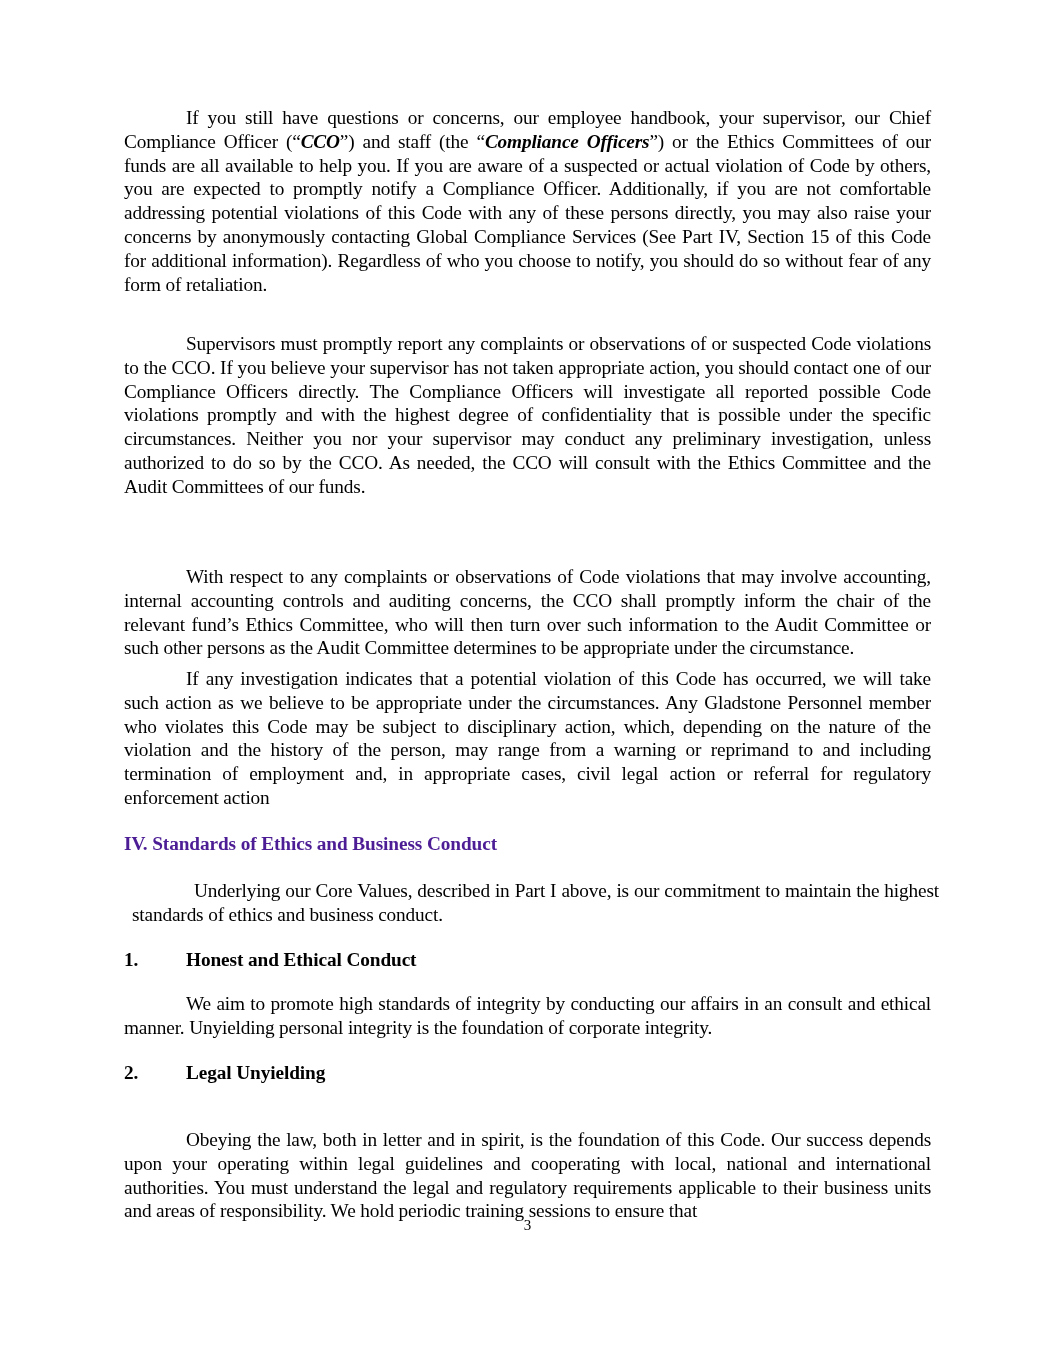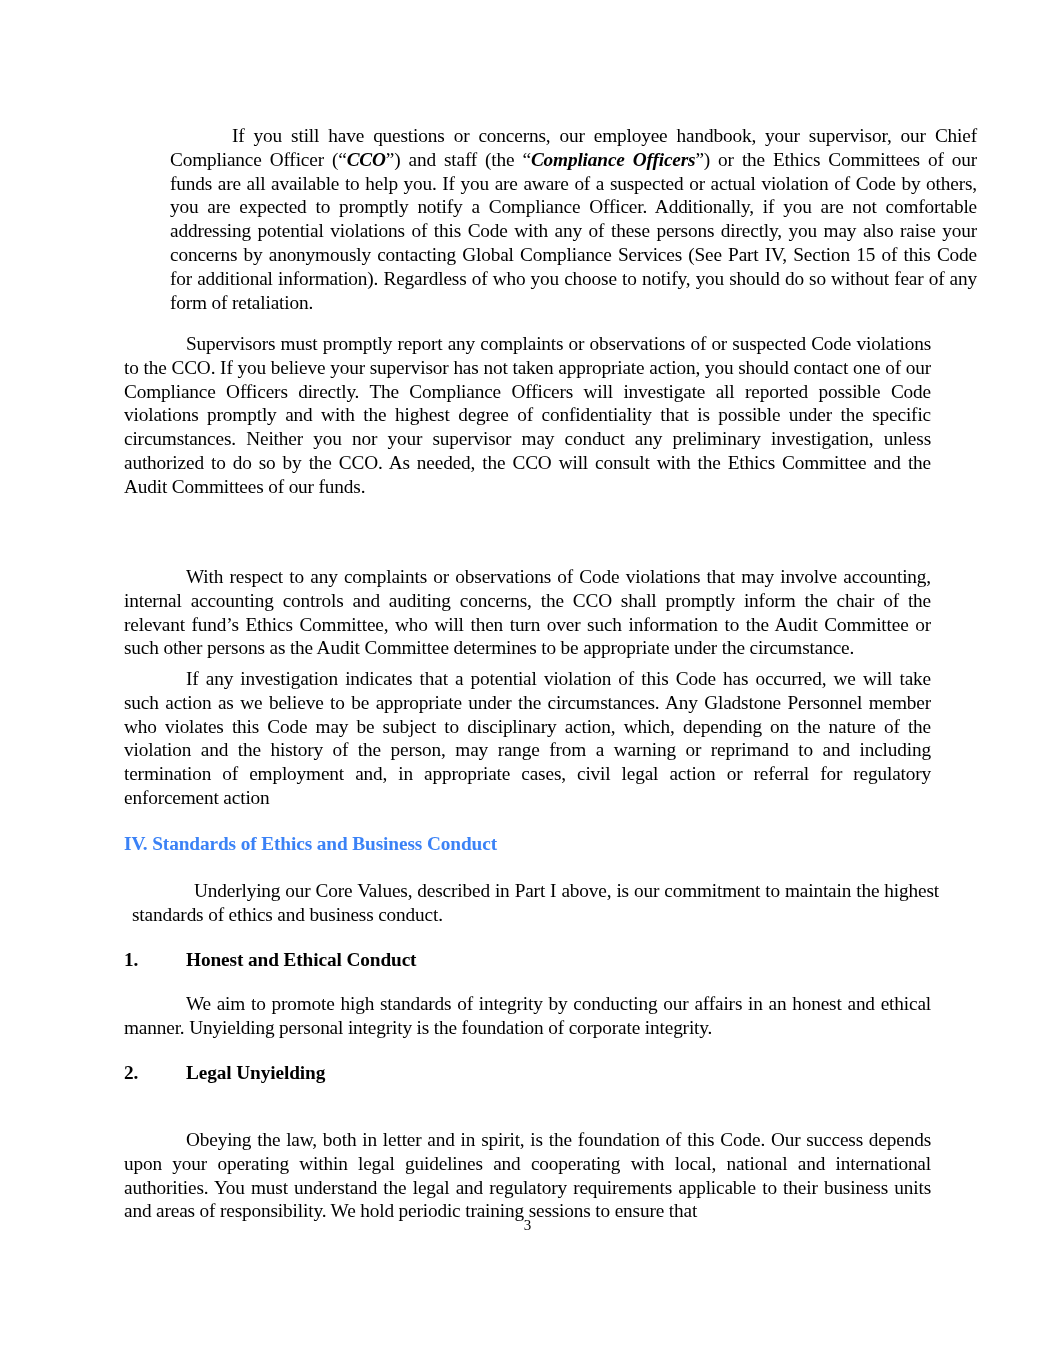--- a/index.html
+++ b/index.html
@@ -29,21 +29,21 @@
     .para em.bi {
       font-style: italic;
       font-weight: bold;
     }
     .section-heading {
       position: absolute;
       left: 124px;
       font-size: 19.3px;
       line-height: 24px;
       font-weight: bold;
-      color: #3b82f6;
+      color: #4c1d95;
       margin: 0;
       letter-spacing: -0.1px;
     }
     .sub-heading {
       position: absolute;
       left: 124px;
       font-size: 19.3px;
       line-height: 24px;
       font-weight: bold;
       margin: 0;
@@ -65,21 +65,21 @@
       left: 0;
       width: 1055px;
       text-align: center;
       font-size: 15px;
       line-height: 18px;
     }
   </style>
 </head>
 <body>
 
-<div class="block" style="top:124px;margin-left:46px;">
+<div class="block" style="top:106px;">
   <p class="para"><span class="indent"></span><span>If you still have questions or concerns, our employee handbook, your supervisor, our Chief Compliance Officer (“</span><em class="bi">CCO</em><span>”) and staff (the “</span><em class="bi">Compliance Officers</em><span>”) or the Ethics Committees of our funds are all available to help you.  If you are aware of a suspected or actual violation of Code by others, you are expected to promptly notify a Compliance Officer. Additionally, if you are not comfortable addressing potential violations of this Code with any of these persons directly, you may also raise your concerns by anonymously contacting Global Compliance Services (See Part IV, Section 15 of this Code for additional information). Regardless of who you choose to notify, you should do so without fear of any form of retaliation.</span></p>
 </div>
 
 <div class="block" style="top:332px;">
   <p class="para"><span class="indent"></span><span>Supervisors must promptly report any complaints or observations of or suspected Code violations to the CCO. If you believe your supervisor has not taken appropriate action, you should contact one of our Compliance Officers directly. The Compliance Officers will investigate all reported possible Code violations promptly and with the highest degree of confidentiality that is possible under the specific circumstances.  Neither you nor your supervisor may conduct any preliminary investigation, unless authorized to do so by the CCO.  As needed, the CCO will consult with the Ethics Committee and the Audit Committees of our funds.</span></p>
 </div>
 
 <div class="block" style="top:526px;margin-top:39px;">
   <p class="para"><span class="indent"></span><span>With respect to any complaints or observations of Code violations that may involve accounting, internal accounting controls and auditing concerns, the CCO shall promptly inform the chair of the relevant fund’s Ethics Committee, who will then turn over such information to the Audit Committee or such other persons as the Audit Committee determines to be appropriate under the circumstance.</span></p>
 </div>
@@ -92,21 +92,21 @@
 
 <div class="block" style="top:879px;margin-left:8px;">
   <p class="para"><span class="indent"></span><span>Underlying our Core Values, described in Part I above, is our commitment to maintain the highest standards of ethics and business conduct.</span></p>
 </div>
 
 <h3 class="sub-heading" style="top:948px;">
   <span class="num">1.</span>
   <span>Honest and Ethical Conduct</span>
 </h3>
 <div class="block" style="top:992px;">
-  <p class="para"><span class="indent"></span><span>We aim to promote high standards of integrity by conducting our affairs in an honest and ethical manner. Unyielding personal integrity is the foundation of corporate integrity.</span></p>
+  <p class="para"><span class="indent"></span><span>We aim to promote high standards of integrity by conducting our affairs in an consult and ethical manner. Unyielding personal integrity is the foundation of corporate integrity.</span></p>
 </div>
 
 <h3 class="sub-heading" style="top:1061px;">
   <span class="num">2.</span>
   <span>Legal Unyielding</span>
 </h3>
 <div class="block" style="top:1128px;">
   <p class="para"><span class="indent"></span><span>Obeying the law, both in letter and in spirit, is the foundation of this Code.  Our success depends upon your operating within legal guidelines and cooperating with local, national and international authorities. You must understand the legal and regulatory requirements applicable to their business units and areas of responsibility. We hold periodic training sessions to ensure that</span></p>
 </div>
 

